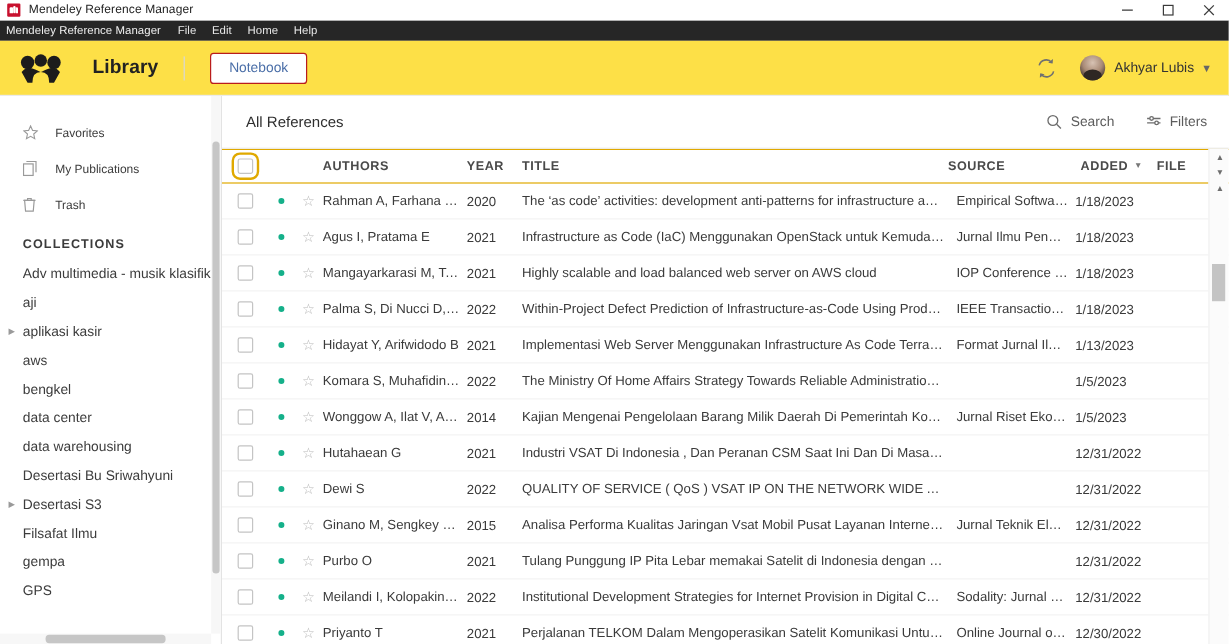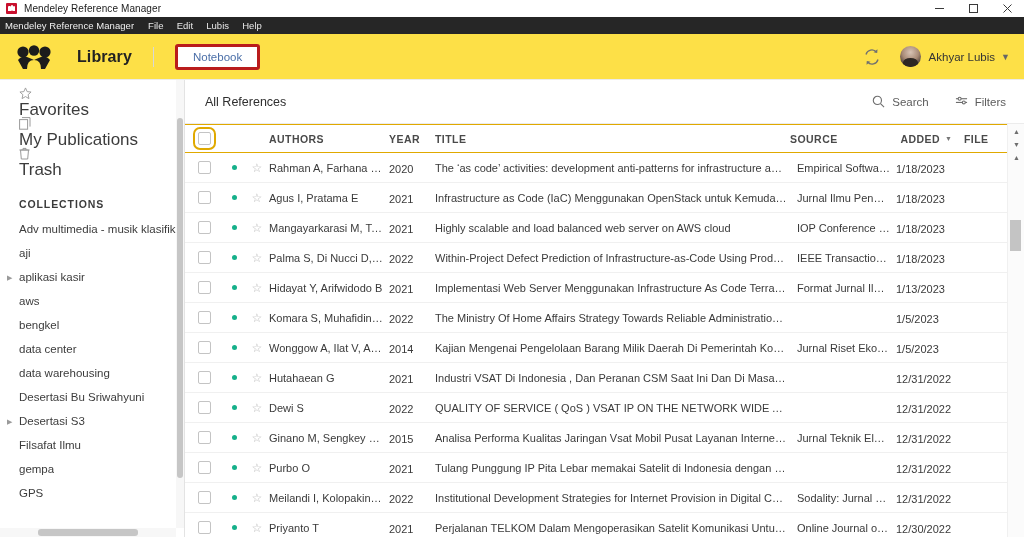--- a/index.html
+++ b/index.html
@@ -51,21 +51,21 @@
   .appheader {
     height: 46px; background: #fde047; display: flex; align-items: center;
     border-bottom: 1px solid #ebebeb; flex: none; position: relative;
   }
   .brand-logo { margin-left: 17px; width: 34px; height: 26px; flex: none; }
   .hdr-title {
     margin-left: 26px; font-size: 16px; font-weight: bold; color: #222; letter-spacing: 0.1px;
   }
   .hdr-sep { margin-left: 21px; width: 1px; height: 20px; background: #d8d8d8; }
   .notebook-btn {
-    margin-left: 21px; height: 26px; padding: 0 15px; border: 3px solid #b91c1c;
+    margin-left: 21px; height: 26px; padding: 0 15px; border: 1px solid #b91c1c;
     border-radius: 3px; background: #fff; display: flex; align-items: center;
     font-size: 11.5px; color: #4b6fa8; cursor: pointer;
   }
   .hdr-right { position: absolute; right: 14px; display: flex; align-items: center; }
   .sync-icon { width: 20px; height: 20px; color: #707070; margin-right: 18px; cursor: pointer; }
   .avatar {
     width: 21px; height: 21px; border-radius: 50%; margin-right: 8px; flex: none;
     background: radial-gradient(circle at 50% 30%, #d8c3b4 0%, #a98b77 45%, #4a3c34 78%, #2b2220 100%);
     overflow: hidden; position: relative;
   }
@@ -80,22 +80,22 @@
   .body { flex: 1; display: flex; min-height: 0; }
 
   
   .sidebar {
     width: 185px; background: #ffffff; border-right: 1px solid #e3e3e3;
     position: relative; flex: none; overflow: hidden;
   }
   .sb-scroll { position: absolute; inset: 0 8px 9px 0; overflow: hidden; }
   .sb-top { padding-top: 7px; }
   .sb-item {
-    height: 30px; display: flex; align-items: flex-start; padding-left: 19px;
-    font-size: 17px; color: #3c3c3c; cursor: pointer; white-space: nowrap; flex-direction: column;
+    height: 30px; display: flex; align-items: flex-end; padding-left: 19px;
+    font-size: 10px; color: #3c3c3c; cursor: pointer; white-space: nowrap;
   }
   .sb-ico { width: 16px; margin-right: 11px; color: #8a8a8a; display: flex; align-items: center; }
   .sb-section {
     font-size: 10.5px; font-weight: bold; color: #3b3b3b; letter-spacing: 0.9px;
     padding: 21px 0 7px 19px;
   }
   .coll-item {
     height: 24px; display: flex; align-items: center; font-size: 11.5px;
     color: #3c3c3c; cursor: pointer; white-space: nowrap; padding-left: 19px; position: relative;
   }
@@ -221,21 +221,21 @@
             <line x1="9.5" y1="1.5" x2="1.5" y2="9.5" stroke="#3a3a3a" stroke-width="1"></line>
           </svg>
       </div>
     </div>
   </div>
 
   <div class="menubar">
     <span class="mb-app">Mendeley Reference Manager</span>
     <span class="mb-item">File</span>
     <span class="mb-item">Edit</span>
-    <span class="mb-item">Lubis</span>
+    <span class="mb-item">Home</span>
     <span class="mb-item">Help</span>
   </div>
 
   <div class="appheader">
     <svg class="brand-logo" viewBox="0 0 34 26">
       <circle cx="6" cy="8" r="5.6" fill="#1c1c1c"></circle>
       <circle cx="28" cy="8" r="5.6" fill="#1c1c1c"></circle>
       <circle cx="17" cy="6.5" r="5.2" fill="#1c1c1c"></circle>
       <path d="M1 16 q5 9 5 9 h4 q0 -9 7 -9 q7 0 7 9 h4 q0 0 5 -9 q-4 -5 -9 -3 q-5 2 -7 3 q-2 -1 -7 -3 q-5 -2 -9 3 z" fill="#1c1c1c"></path>
     </svg>

